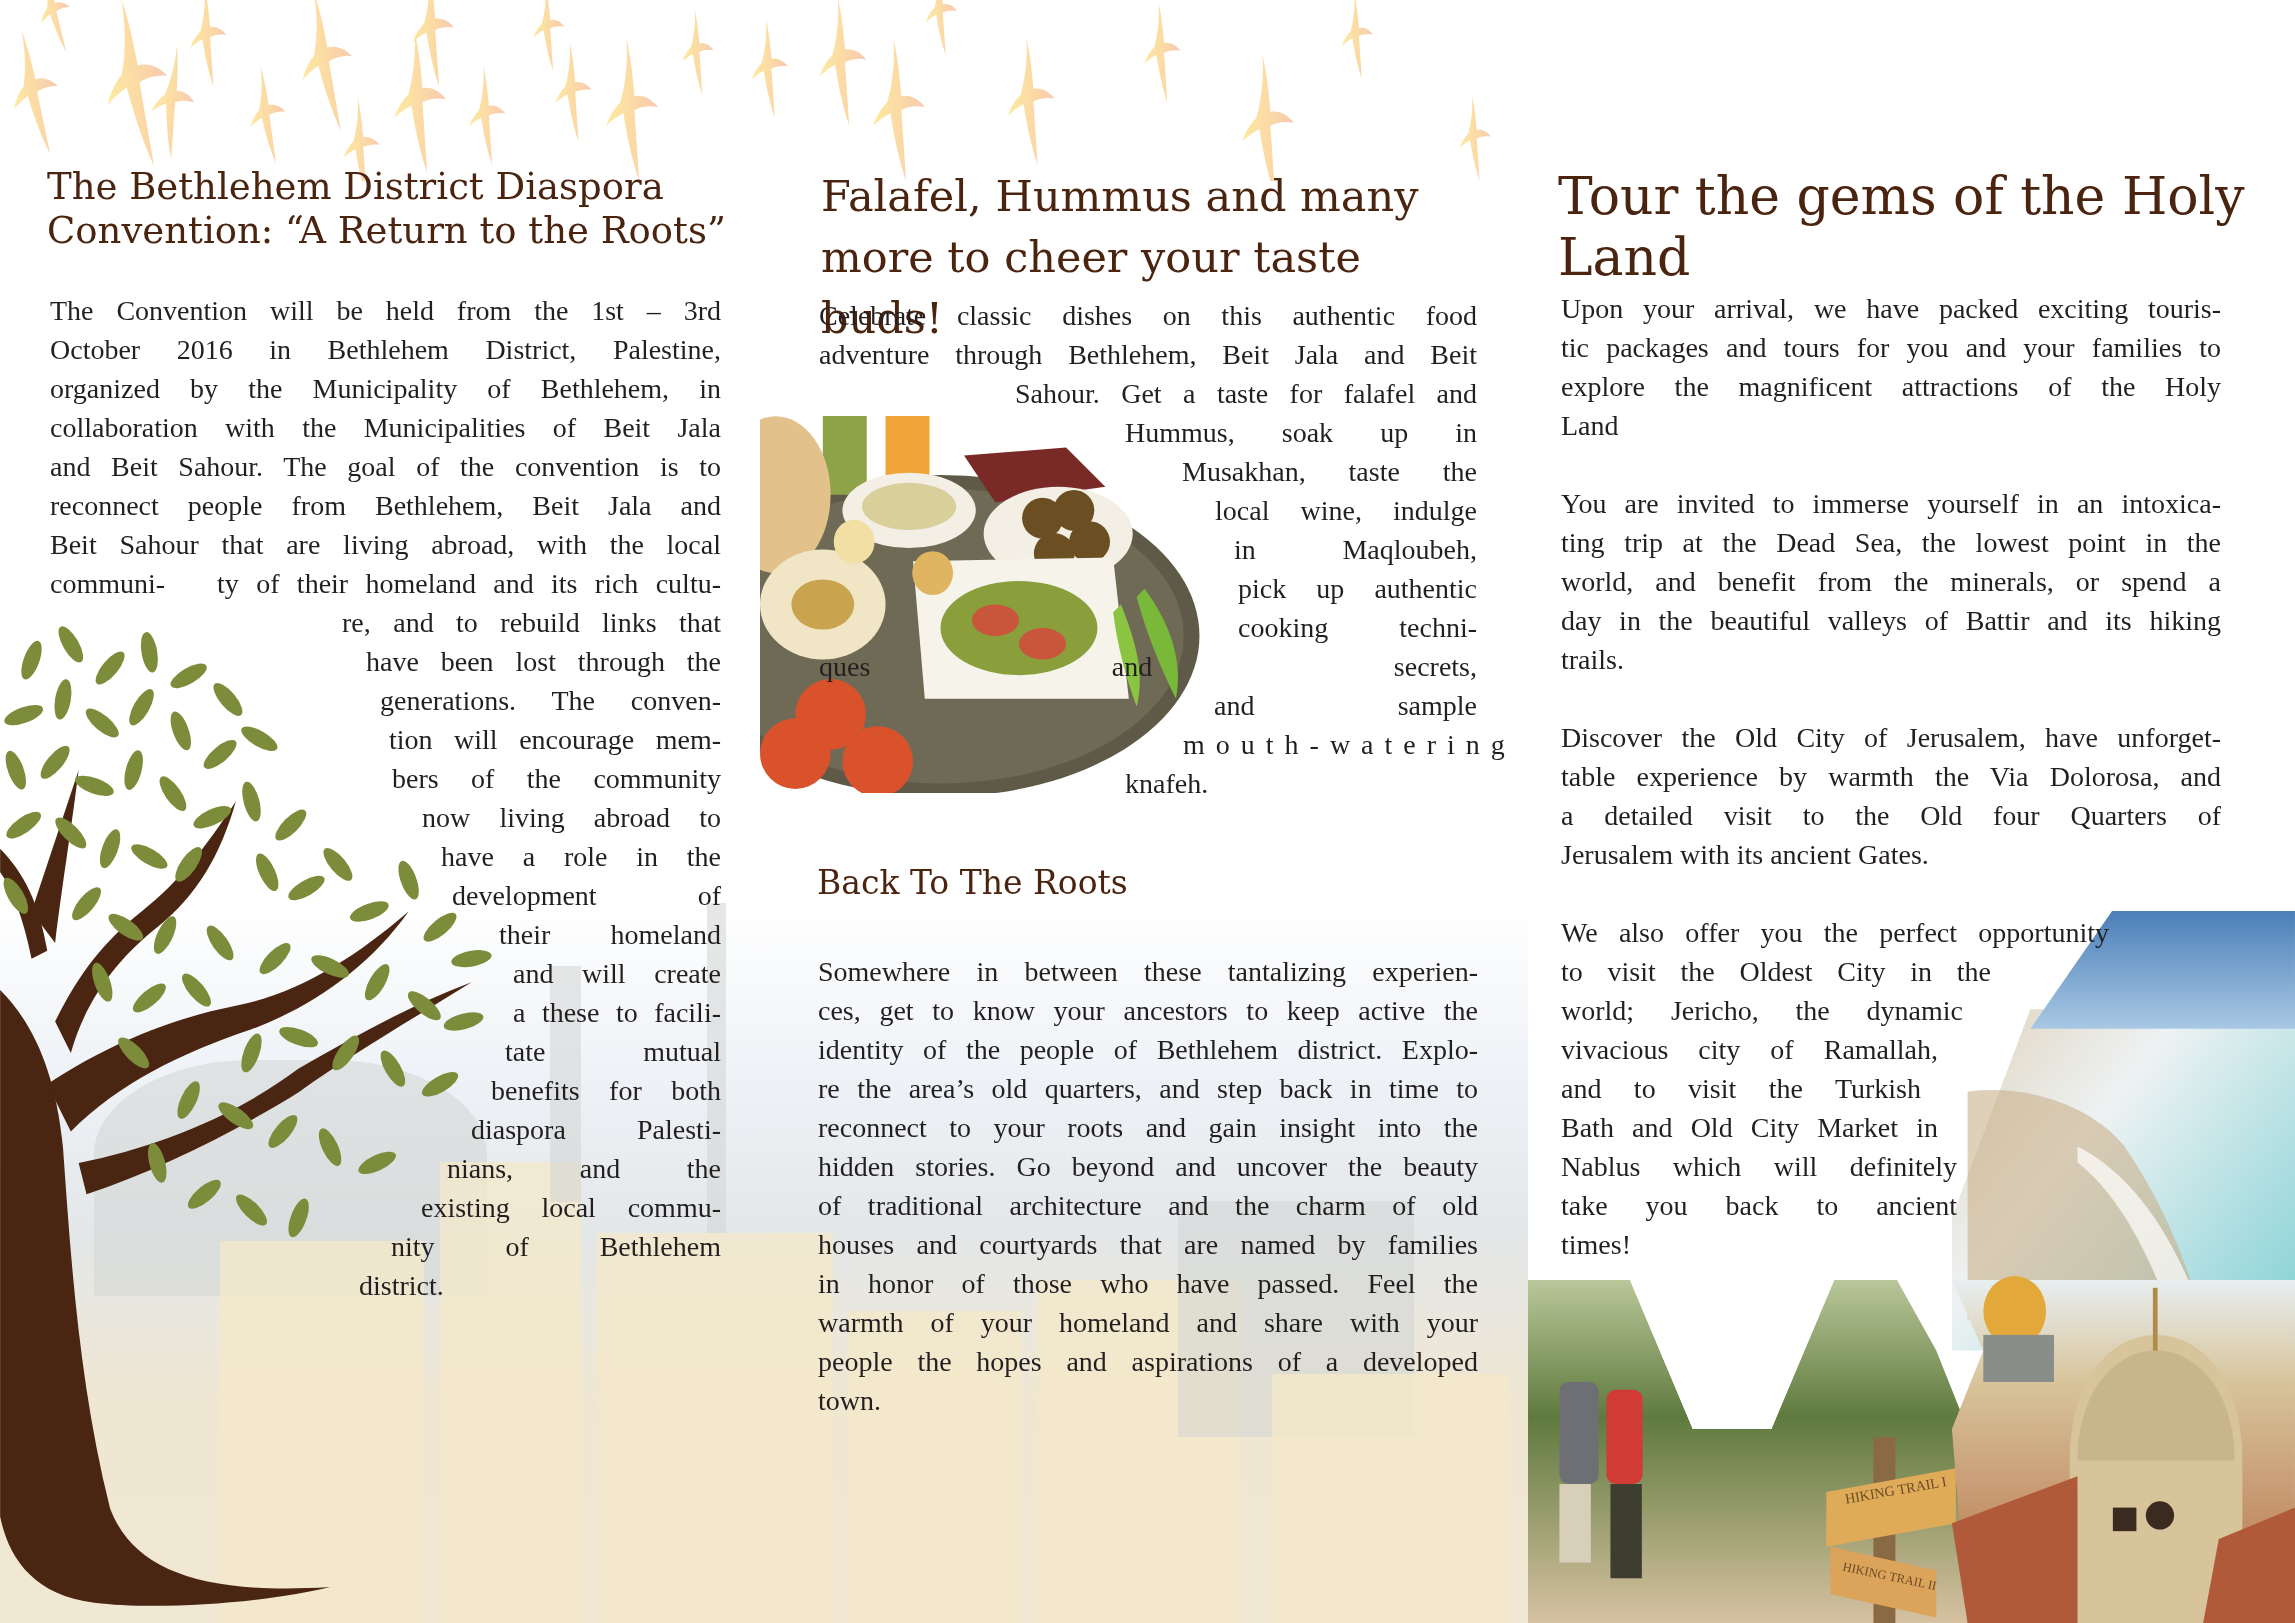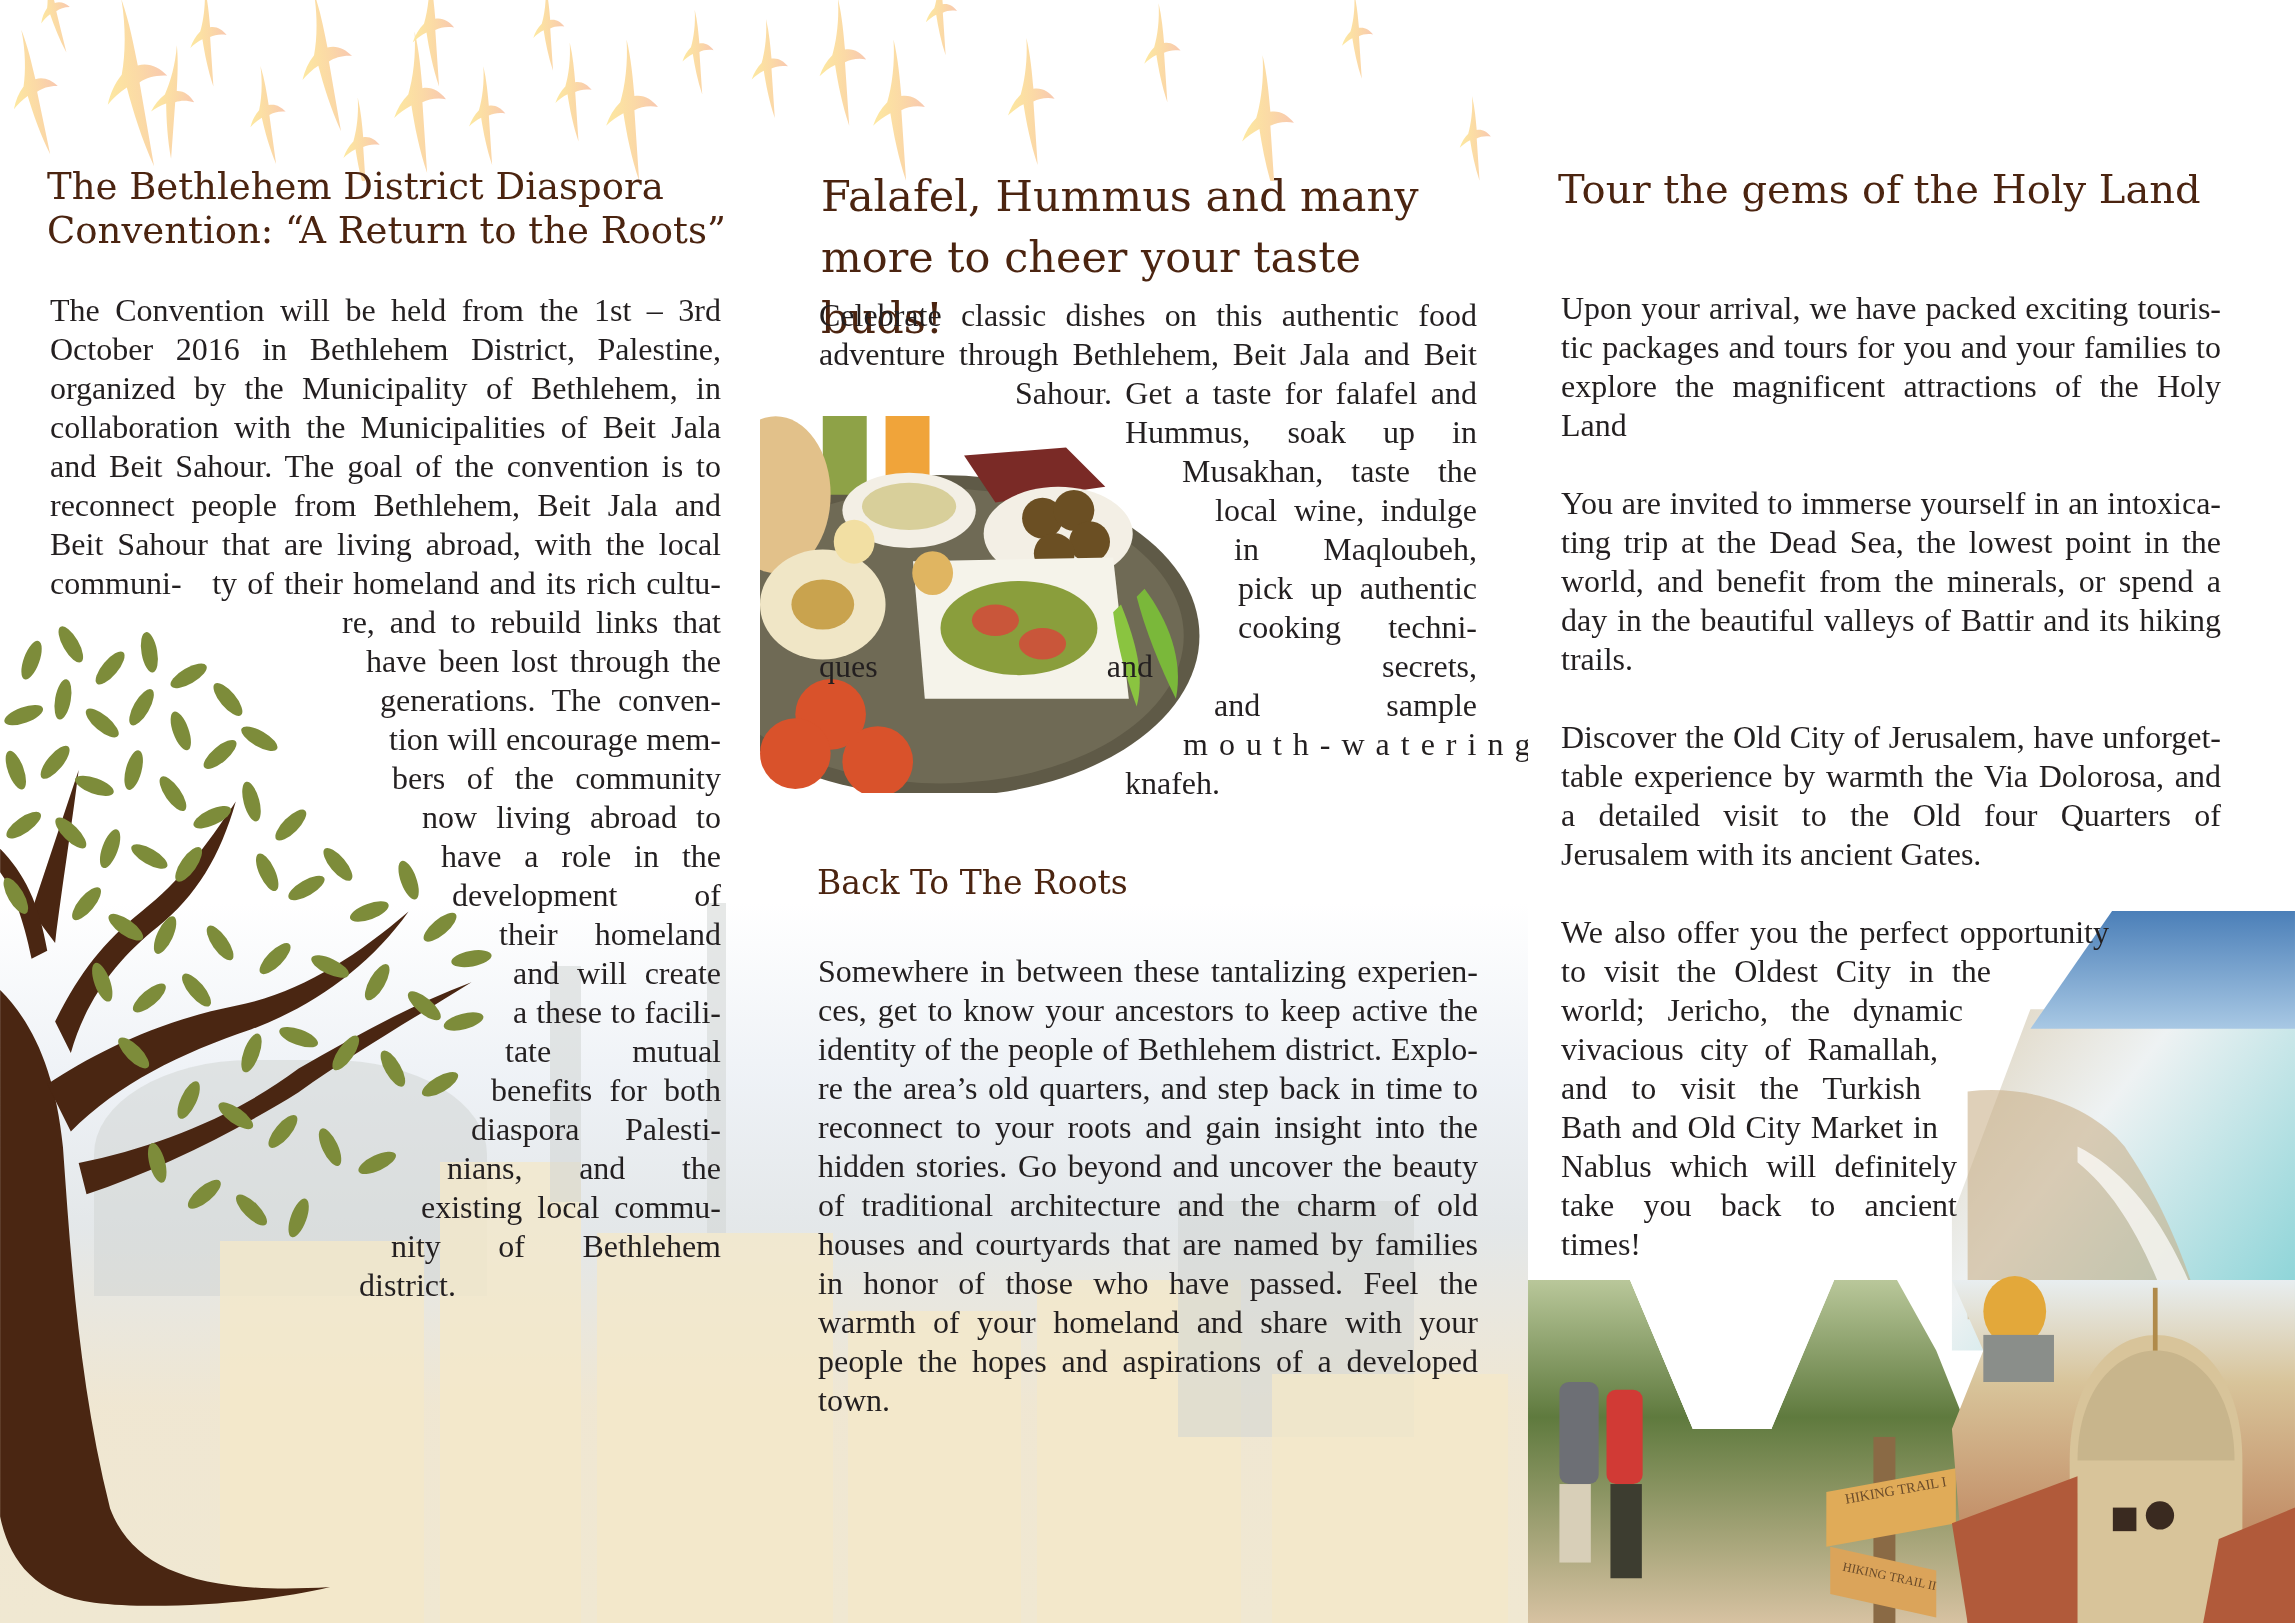--- a/index.html
+++ b/index.html
@@ -3,21 +3,21 @@
 <meta charset="utf-8">
 <style>
   html, body { margin:0; padding:0; }
   body { width:2295px; height:1623px; position:relative; overflow:hidden; background:#ffffff; font-family:"Liberation Serif", serif; color:#231f20; }
   .bg-skyline { position:absolute; left:0; top:903px; width:1528px; height:720px;
     background: linear-gradient(180deg, rgba(255,255,255,1) 0%, rgba(236,240,245,0.9) 25%, rgba(226,230,232,0.95) 45%, rgba(238,228,205,0.9) 70%, rgba(240,232,210,1) 100%); }
   .bldg { position:absolute; background:rgba(244,232,200,0.75); }
   .bldg.grey { background:rgba(210,214,212,0.55); }
   .birds { position:absolute; left:0; top:0; width:2295px; height:181px; }
   .heading { position:absolute; color:#4b2410; font-family:"DejaVu Serif", serif; font-weight:normal; margin:0; line-height:1.18; }
-  .body-text { position:absolute; font-size:32px; line-height:39px; text-align:justify; margin:0; }
+  .body-text { position:absolute; font-size:28px; line-height:39px; text-align:justify; margin:0; }
   .line { display:block; text-align:justify; text-align-last:justify; white-space:nowrap; }
   .line.last { text-align-last:left; }
   
   .tree { position:absolute; left:0; top:613px; width:503px; height:1011px; }
   
   .plate { position:absolute; left:760px; top:416px; width:463px; height:377px; }
   
   .collage { position:absolute; left:1528px; top:911px; width:767px; height:712px; }
 </style>
 </head>
@@ -252,21 +252,21 @@
   <span class="line">of traditional architecture and the charm of old</span>
   <span class="line">houses and courtyards that are named by families</span>
   <span class="line">in honor of those who have passed. Feel the</span>
   <span class="line">warmth of your homeland and share with your</span>
   <span class="line">people the hopes and aspirations of a developed</span>
   <span class="line last">town.</span>
 </div>
 
 <div style="position:absolute; left:1528px; top:0; width:767px; height:1623px; background:#ffffff; z-index:0;"></div>
 
-<h1 class="heading" style="left:1558px; top:166px; font-size:40px; z-index:2;">Tour the gems of the Holy Land</h1>
+<h1 class="heading" style="left:1558px; top:166px; font-size:52px; z-index:2;">Tour the gems of the Holy Land</h1>
 
 <div class="body-text" style="left:1561px; top:289px; width:660px; z-index:2;">
   <div style="margin-bottom:39px">
     <span class="line">Upon your arrival, we have packed exciting touris-</span>
     <span class="line">tic packages and tours for you and your families to</span>
     <span class="line">explore the magnificent attractions of the Holy</span>
     <span class="line last">Land</span>
   </div>
   <div style="margin-bottom:39px">
     <span class="line">You are invited to immerse yourself in an intoxica-</span>

